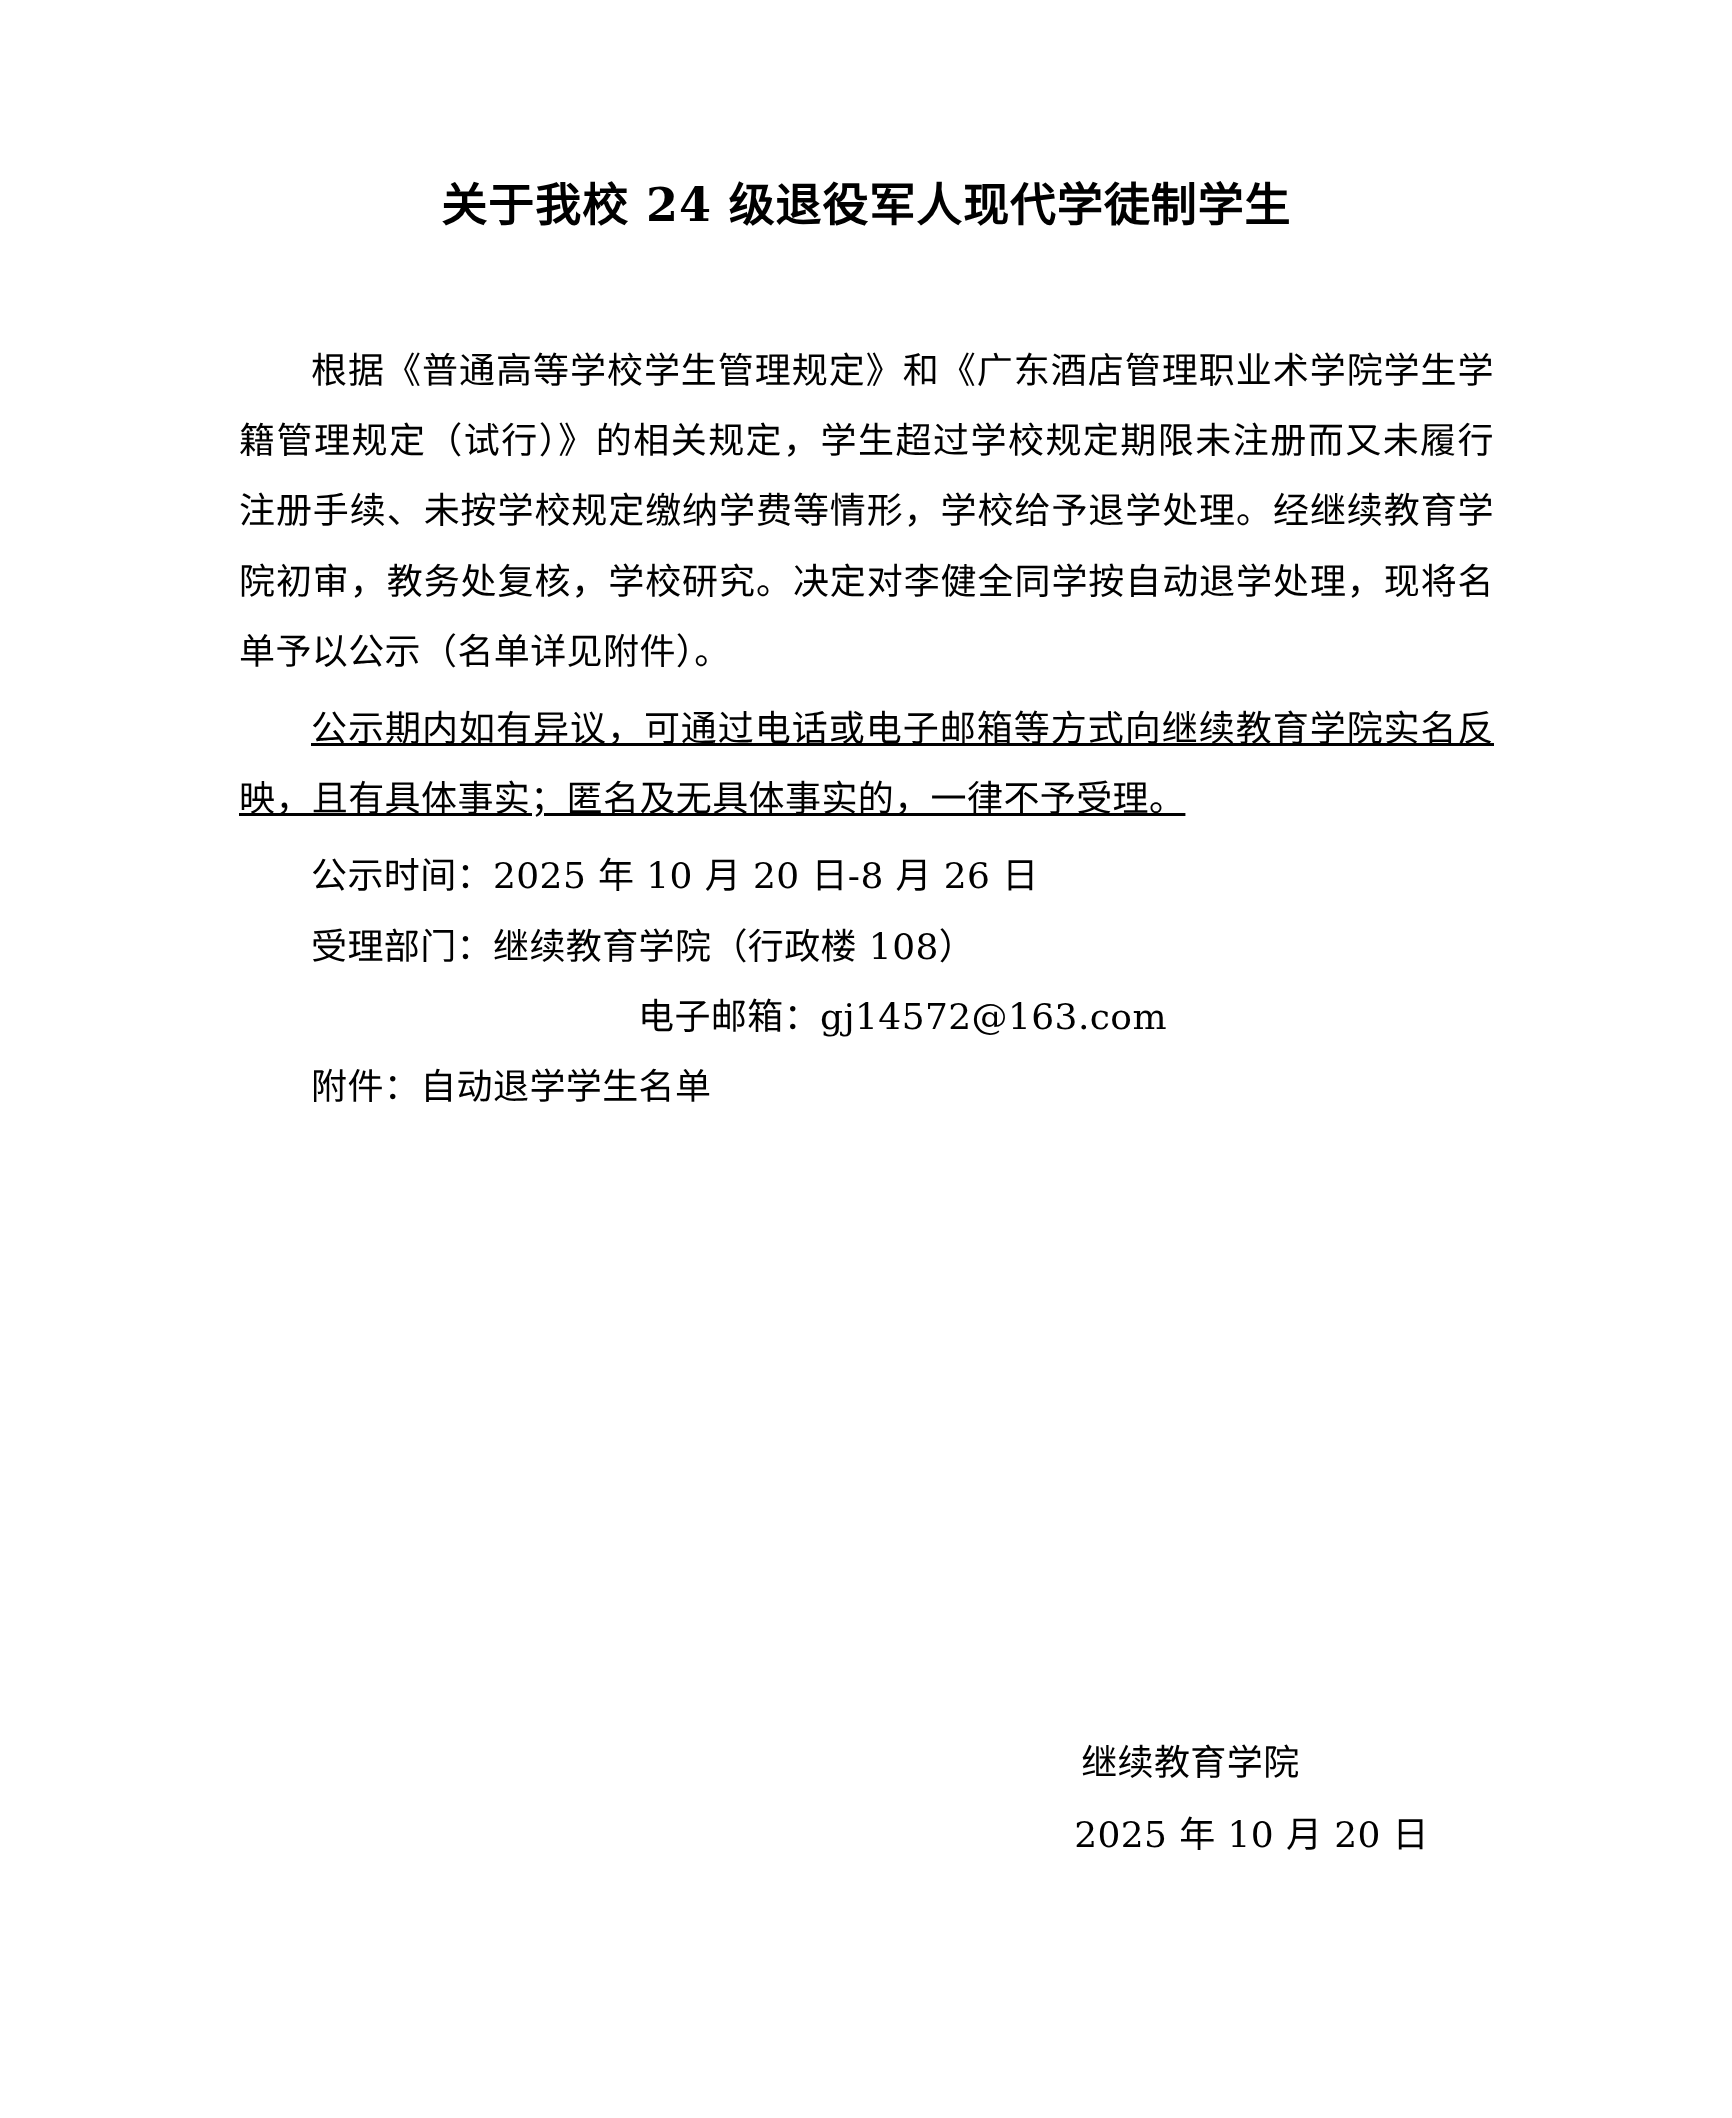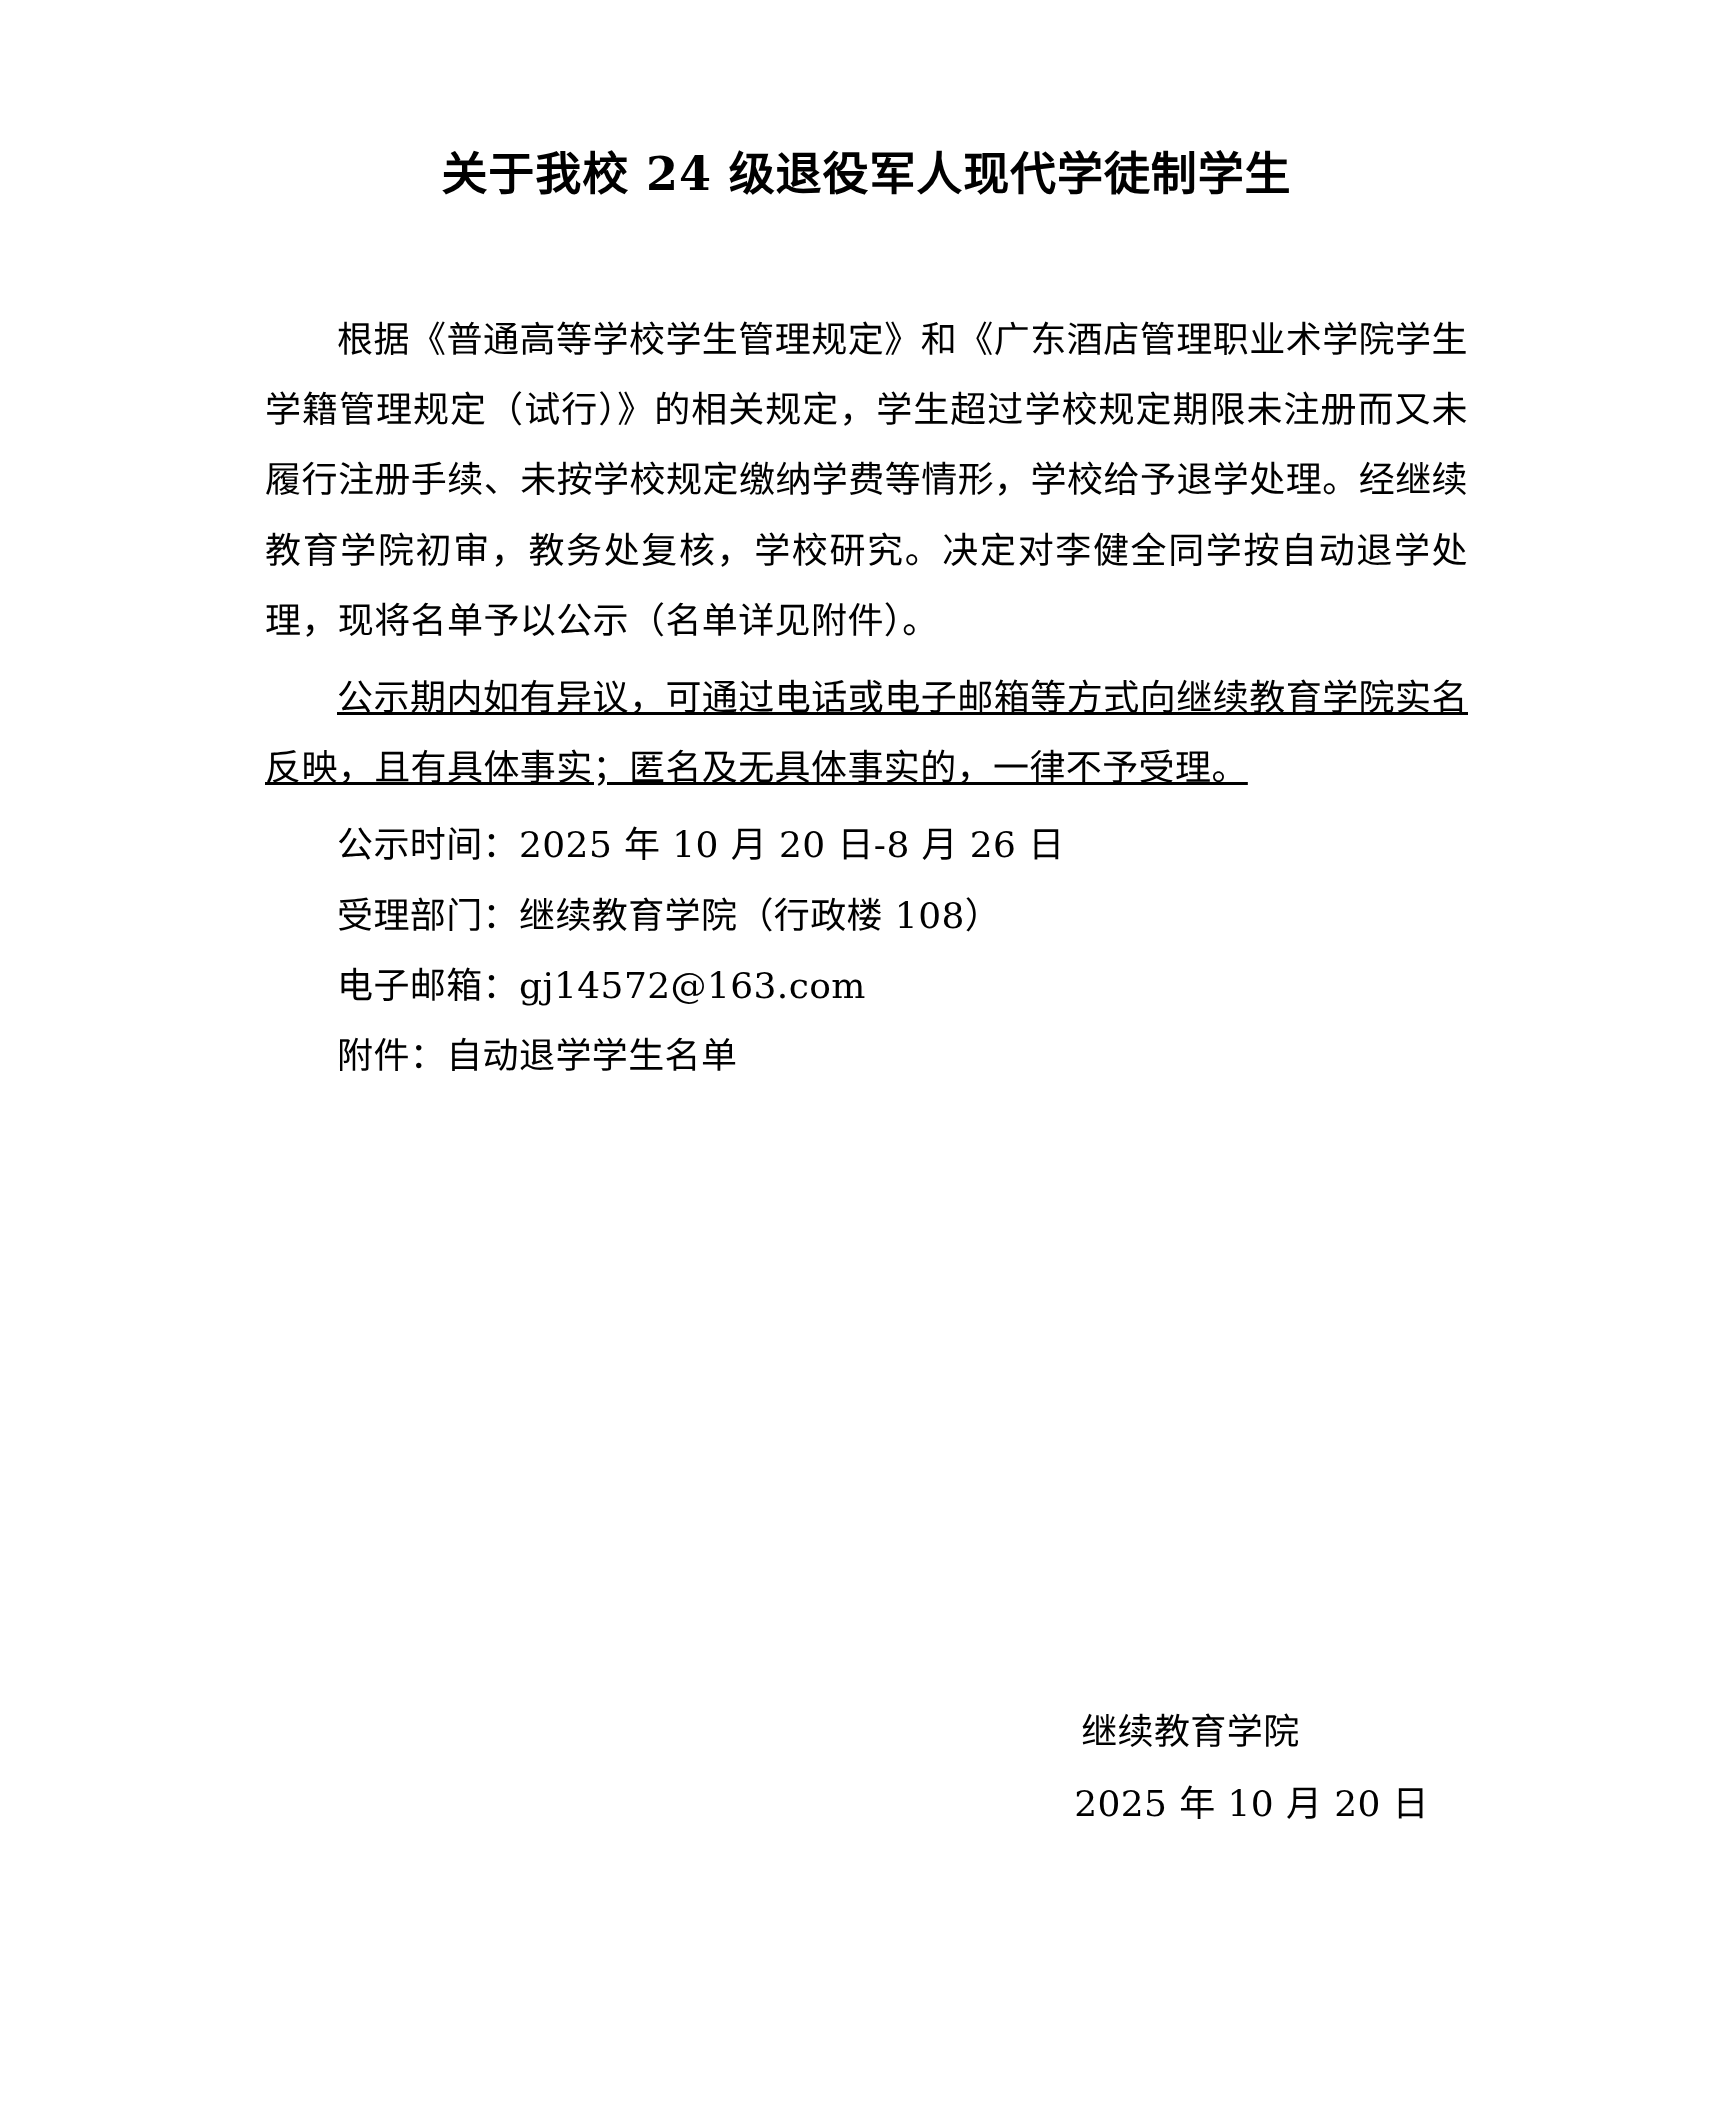--- a/index.html
+++ b/index.html
@@ -12,21 +12,22 @@
     height: 2119px;
     font-family: "DejaVu Serif", "Liberation Serif", serif;
     color: #000000;
     -webkit-font-smoothing: antialiased;
   }
   .page {
     position: relative;
     width: 1733px;
     height: 2015px;
     box-sizing: border-box;
-    padding: 0 90px;
+    padding: 0 64px;
+    margin-top: 31px;
   }
   .title-block {
     padding-top: 140px;
     text-align: center;
   }
   .title-line {
     font-family: "DejaVu Serif", "Liberation Serif", serif;
     font-weight: bold;
     font-size: 46px;
     line-height: 1.5;
@@ -52,20 +53,21 @@
   }
   .info-line {
     font-size: 36px;
     line-height: 1.95;
     text-indent: 2em;
     margin: 0;
     letter-spacing: 0.4px;
   }
   .mono-ish {
     font-family: "DejaVu Serif", "Liberation Serif", serif;
+    text-align: center;
   }
   .signature {
     position: absolute;
     right: 304px;
     bottom: 175px;
     text-align: left;
   }
   .sign-line {
     font-size: 36px;
     line-height: 2.0;

